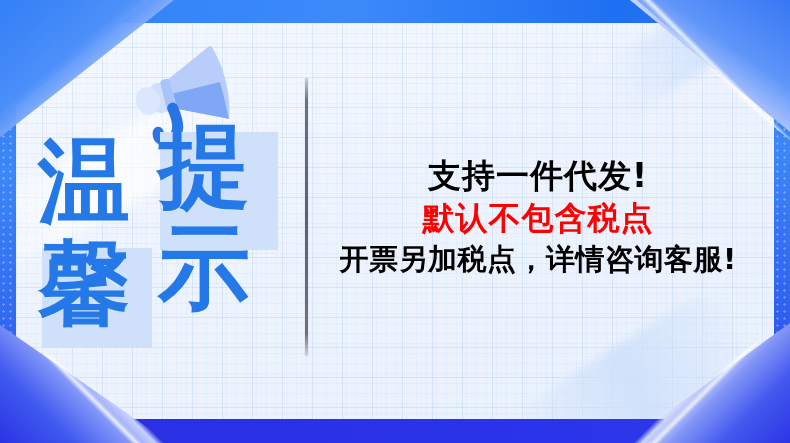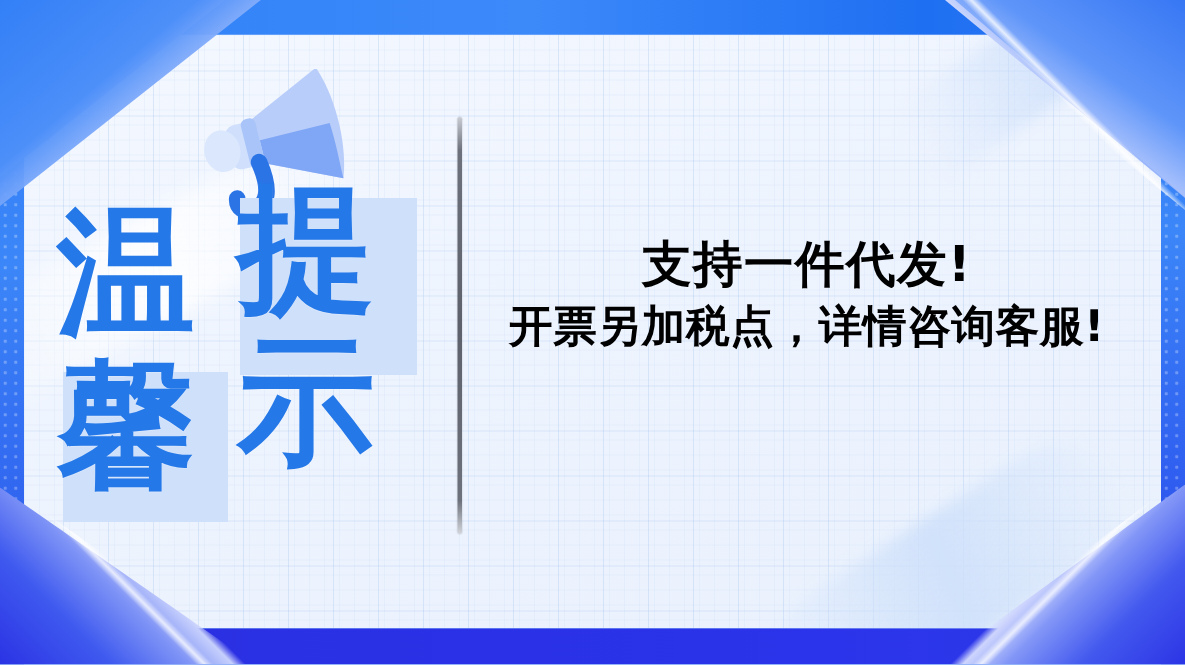--- a/index.html
+++ b/index.html
@@ -262,16 +262,17 @@
     </div>
     <div class="hl-cell" id="c-shi">
       <span class="hl-char">示</span>
     </div>
   </div>
 
   <div class="divider"></div>
 
   <div class="textblock">
     <div class="tline tline-1">支持一件代发!</div>
+    <div class="tline tline-3">默认不包含税点</div>
     <div class="tline tline-4">开票另加税点，详情咨询客服!</div>
   </div>
 
 </div>
 
 </body></html>

